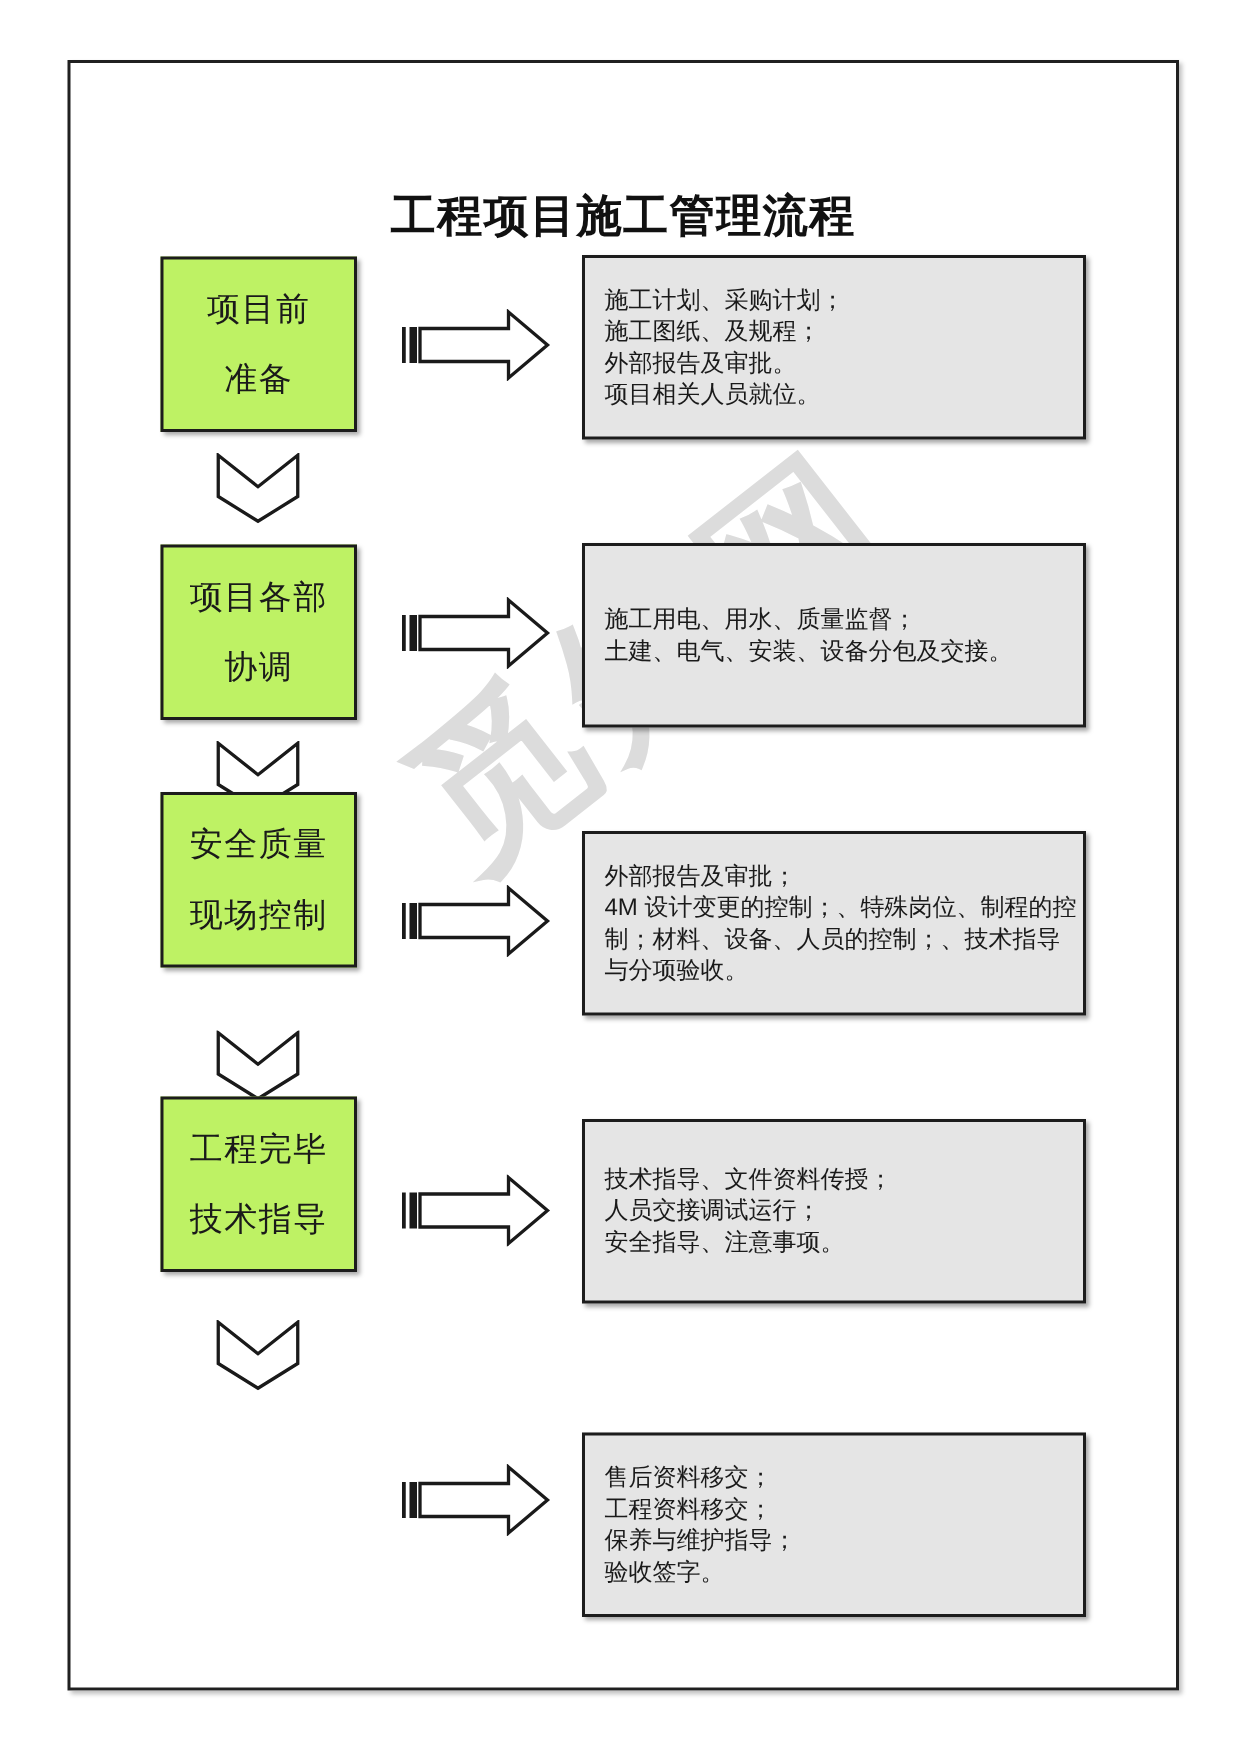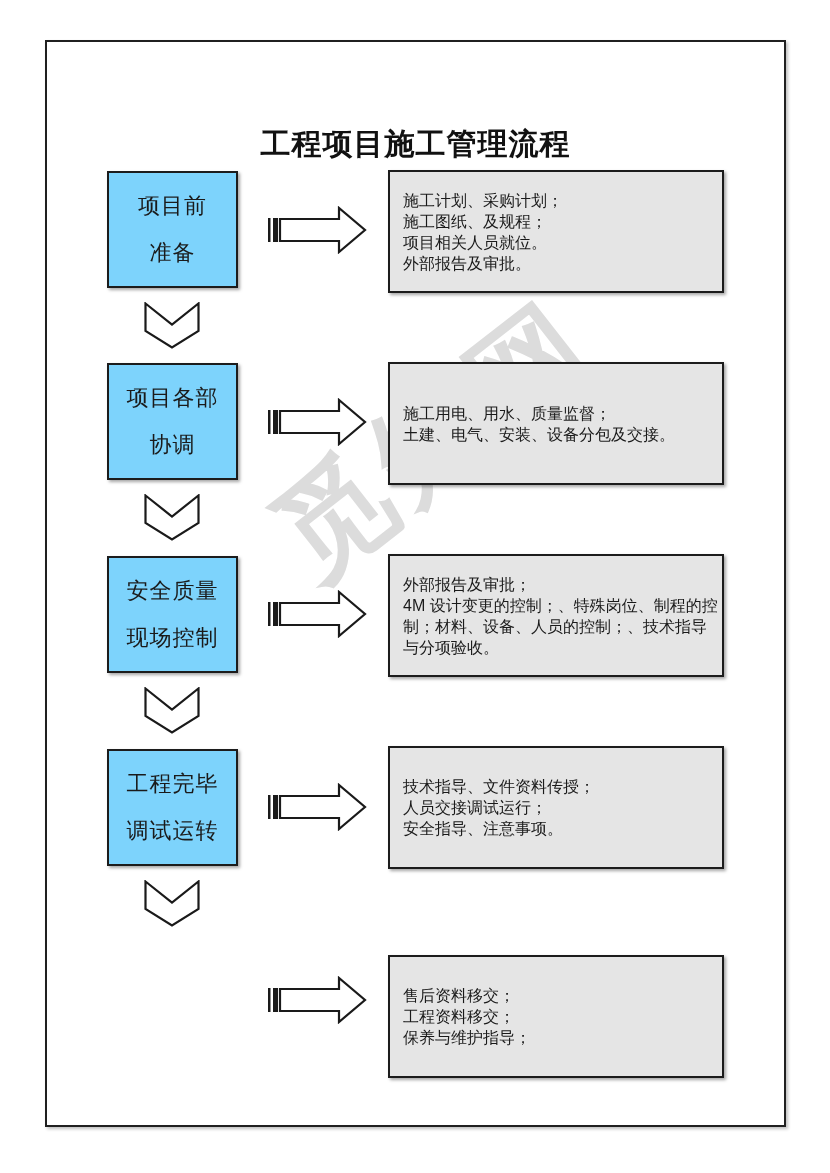--- a/index.html
+++ b/index.html
@@ -30,26 +30,26 @@
   
   .title{
     position:absolute;left:45px;top:80px;width:741px;z-index:2;
     text-align:center;font-size:30px;font-weight:700;letter-spacing:1px;
     color:#111;
     margin-top:44px;
   }
   
   .step{
     position:absolute;left:107px;width:127px;height:113px;z-index:2;
-    border:2px solid #1c1c1c;background:#7dd3fc;
+    border:2px solid #1c1c1c;background:#bef264;
     box-shadow:2px 2px 3px rgba(0,0,0,0.35);
     display:flex;flex-direction:column;justify-content:space-evenly;
     align-items:center;font-size:22px;letter-spacing:1px;text-align:center;
   }
-  .s1{top:171px}.s2{top:363px}.s3{top:556px}.s4{top:749px}.s5{top:942px}
+  .s1{top:171px}.s2{top:363px}.s3{top:528px}.s4{top:731px}.s5{top:942px}
   
   .detail{
     position:absolute;left:388px;width:313px;height:119px;z-index:2;
     border:2px solid #1c1c1c;background:#e5e5e5;
     box-shadow:2px 2px 3px rgba(0,0,0,0.35);
     display:flex;flex-direction:column;justify-content:center;
     padding:0 6px 0 13px;font-size:16px;line-height:21px;
   }
   .d1{top:170px}.d2{top:362px}.d3{top:554px}.d4{top:746px}.d5{top:955px}
   .dline{white-space:nowrap;}
@@ -80,22 +80,22 @@
   <div class="arrow a1">
     <svg viewBox="0 0 100 48">
         <rect x="0" y="12" width="2.5" height="24" fill="#1a1a1a"></rect>
         <rect x="5" y="12" width="5" height="24" fill="#1a1a1a"></rect>
         <polygon points="12,13 71,13 71,2 97,24 71,46 71,35 12,35" fill="#ffffff" stroke="#1a1a1a" stroke-width="2.2"></polygon>
       </svg>
   </div>
   <div class="detail d1">
     <div class="dline">施工计划、采购计划；</div>
     <div class="dline">施工图纸、及规程；</div>
+    <div class="dline">外部报告及审批。</div>
     <div class="dline">项目相关人员就位。</div>
-    <div class="dline">外部报告及审批。</div>
   </div>
   <div class="chev c1">
     <svg viewBox="0 0 56 47">
         <polygon points="1.5,1.5 28,22.5 54.5,1.5 54.5,29 28,45.5 1.5,29" fill="#ffffff" stroke="#1a1a1a" stroke-width="2.2"></polygon>
       </svg>
   </div>
 
   <div class="step s2">
     <div>项目各部</div>
     <div>协调</div>
@@ -135,21 +135,21 @@
     <div class="dline">与分项验收。</div>
   </div>
   <div class="chev c3">
     <svg viewBox="0 0 56 47">
         <polygon points="1.5,1.5 28,22.5 54.5,1.5 54.5,29 28,45.5 1.5,29" fill="#ffffff" stroke="#1a1a1a" stroke-width="2.2"></polygon>
       </svg>
   </div>
 
   <div class="step s4">
     <div>工程完毕</div>
-    <div>调试运转</div>
+    <div>技术指导</div>
   </div>
   <div class="arrow a4">
     <svg viewBox="0 0 100 48">
         <rect x="0" y="12" width="2.5" height="24" fill="#1a1a1a"></rect>
         <rect x="5" y="12" width="5" height="24" fill="#1a1a1a"></rect>
         <polygon points="12,13 71,13 71,2 97,24 71,46 71,35 12,35" fill="#ffffff" stroke="#1a1a1a" stroke-width="2.2"></polygon>
       </svg>
   </div>
   <div class="detail d4">
     <div class="dline">技术指导、文件资料传授；</div>
@@ -166,15 +166,16 @@
     <svg viewBox="0 0 100 48">
         <rect x="0" y="12" width="2.5" height="24" fill="#1a1a1a"></rect>
         <rect x="5" y="12" width="5" height="24" fill="#1a1a1a"></rect>
         <polygon points="12,13 71,13 71,2 97,24 71,46 71,35 12,35" fill="#ffffff" stroke="#1a1a1a" stroke-width="2.2"></polygon>
       </svg>
   </div>
   <div class="detail d5">
     <div class="dline">售后资料移交；</div>
     <div class="dline">工程资料移交；</div>
     <div class="dline">保养与维护指导；</div>
+    <div class="dline">验收签字。</div>
   </div>
 
 </div>
 
 </body></html>

